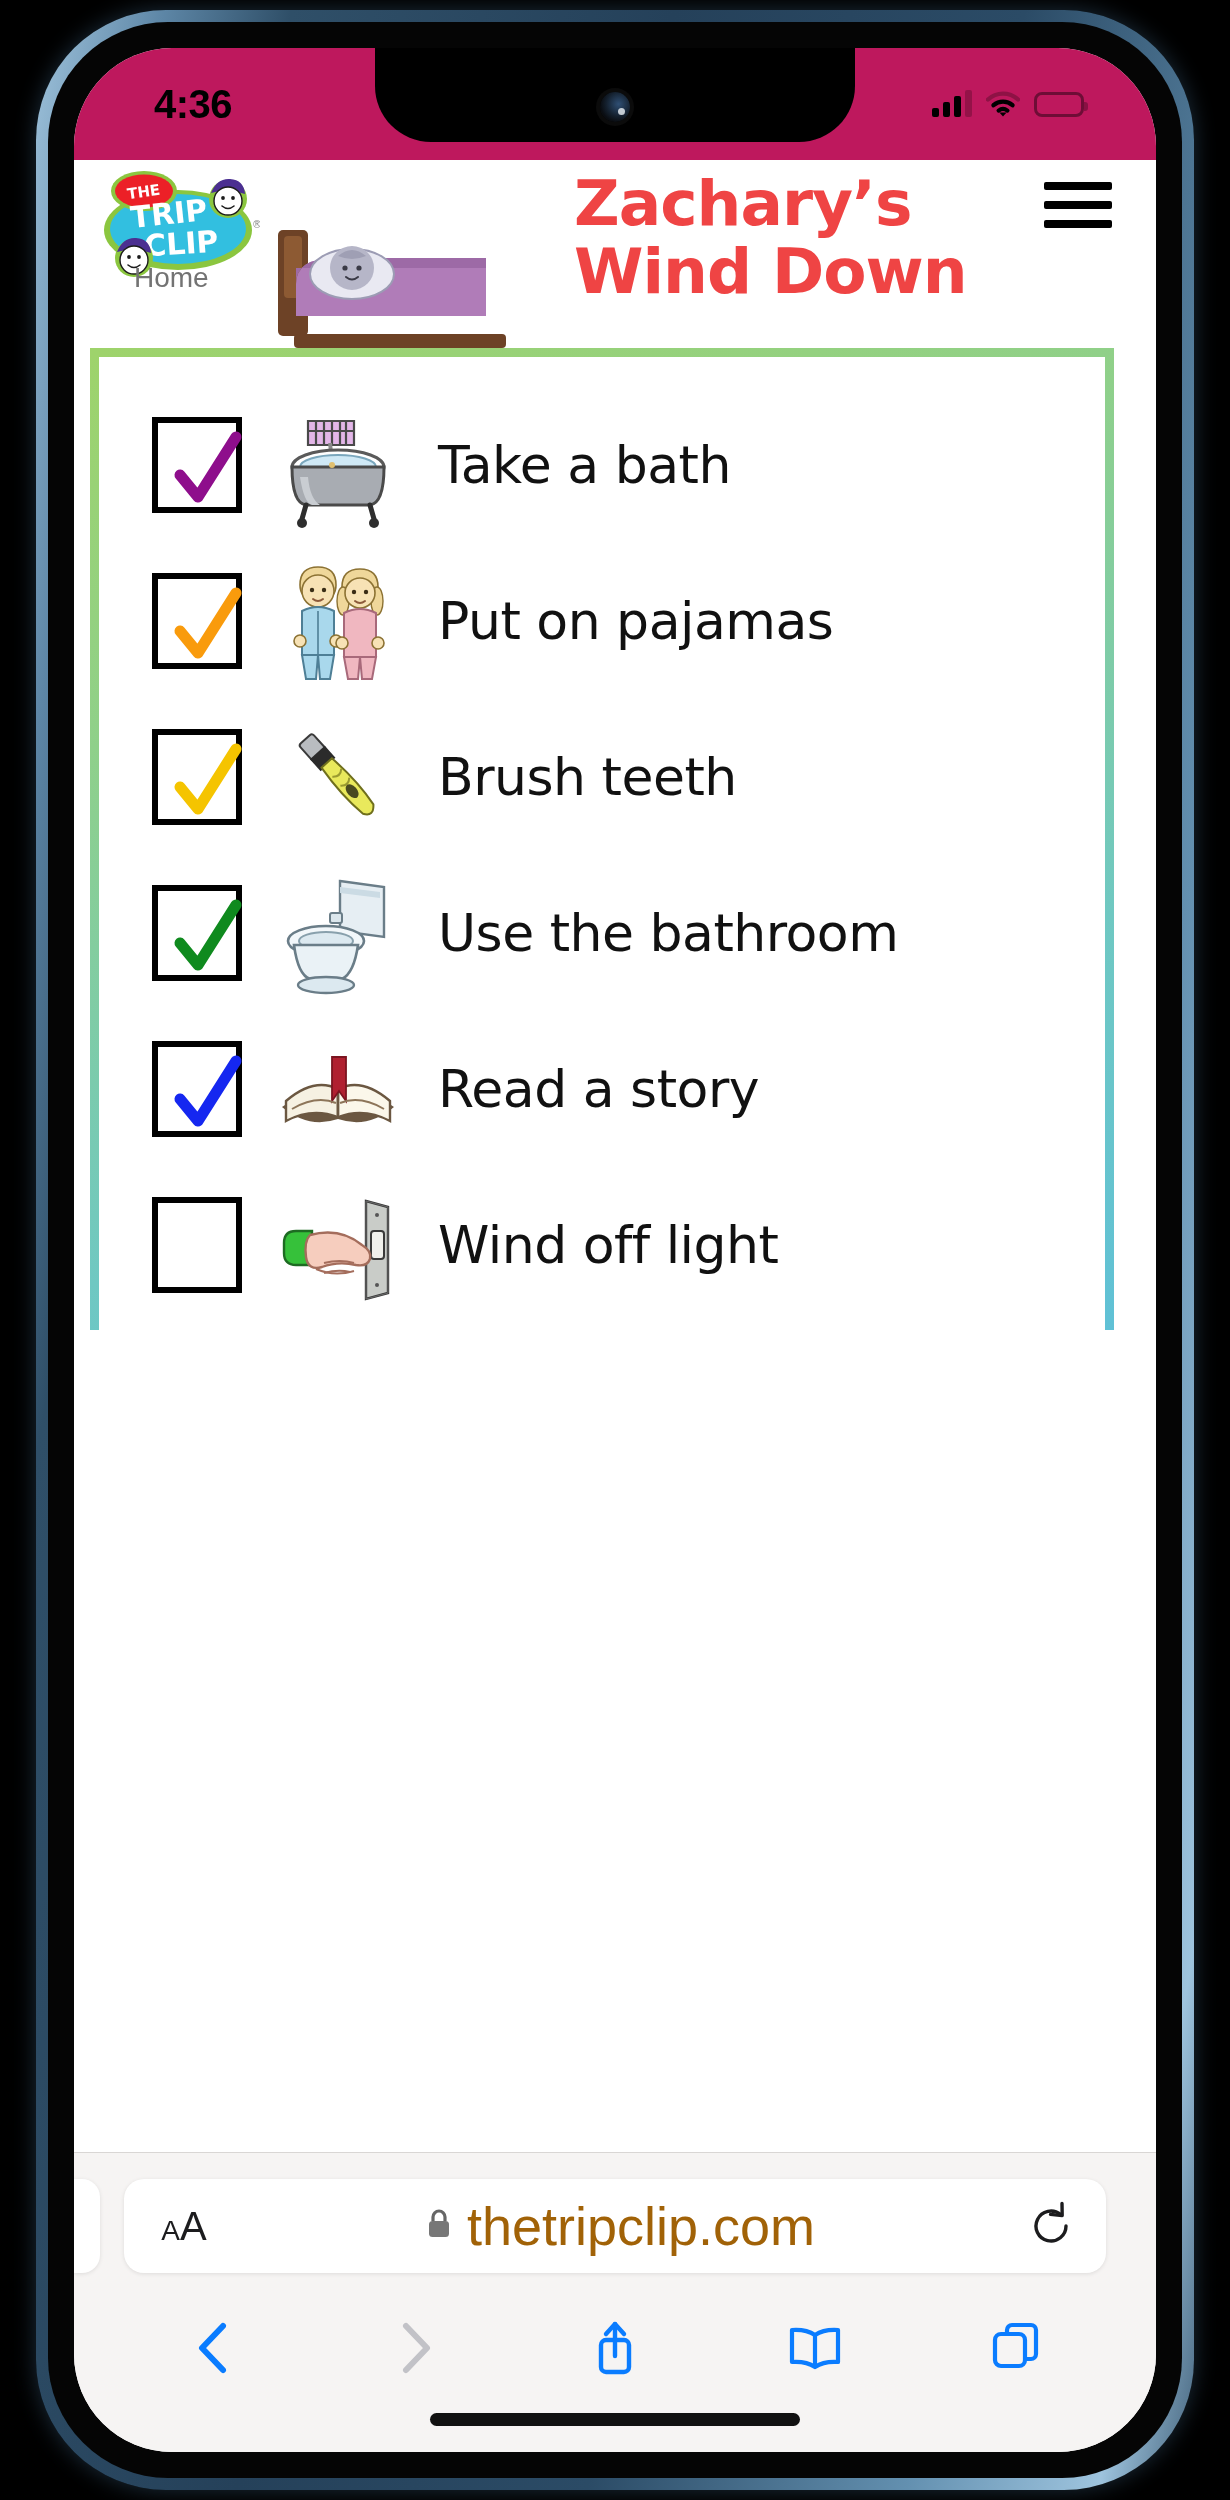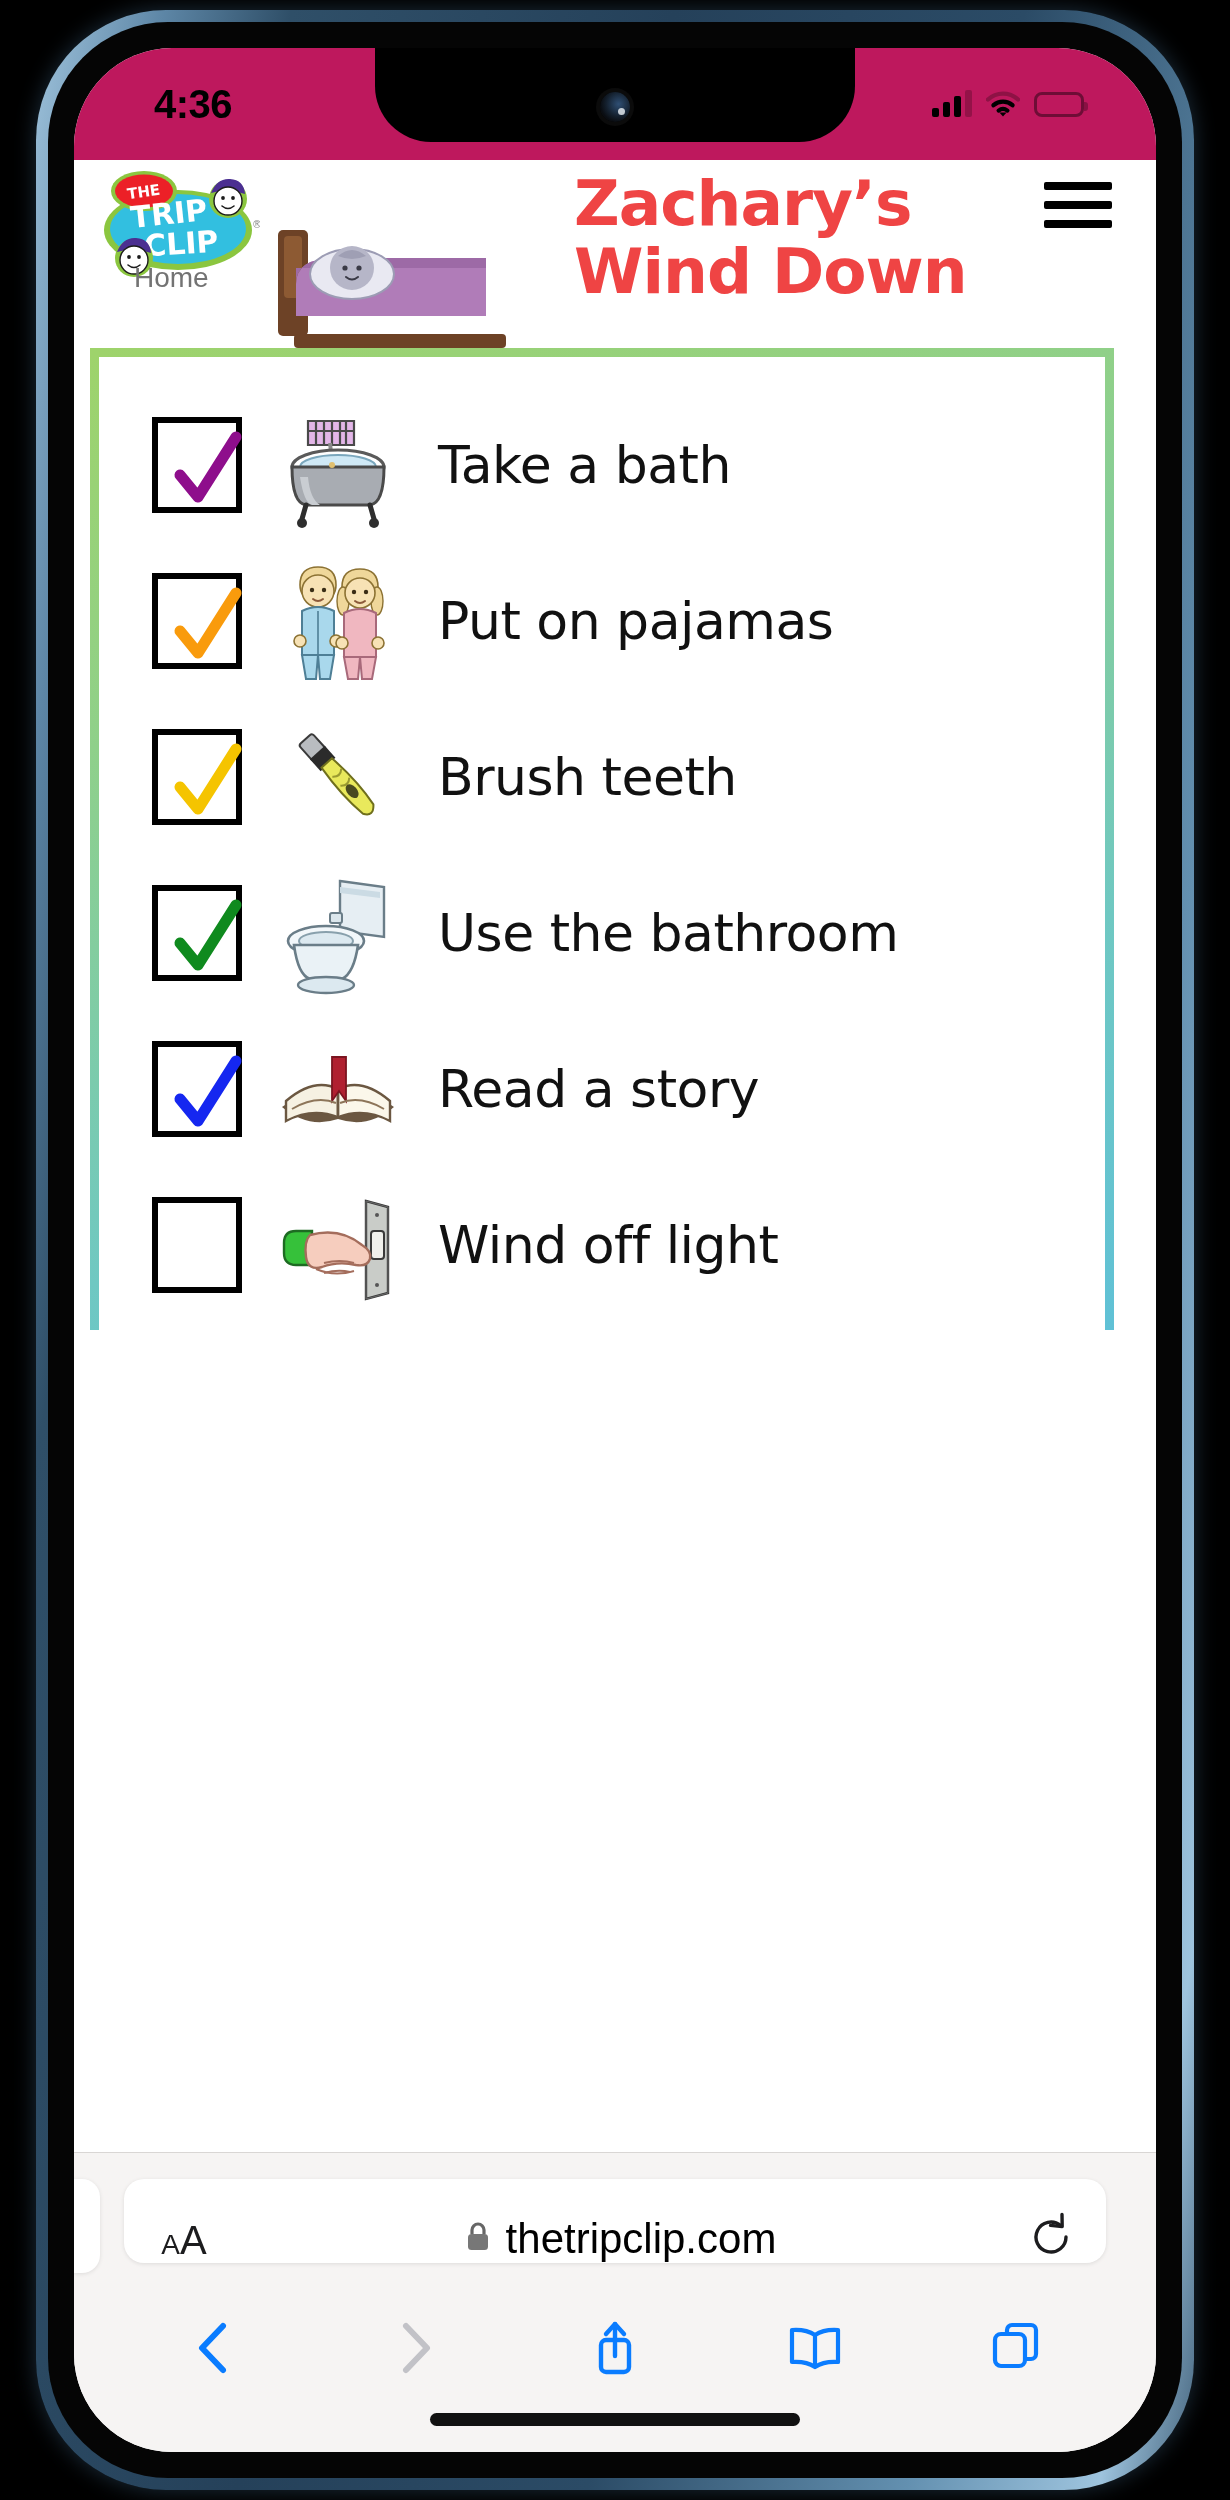--- a/index.html
+++ b/index.html
@@ -238,41 +238,41 @@
     position: absolute;
     left: 0; right: 0; bottom: 0;
     height: 300px;
     background: #f6f4f3;
     border-top: 1px solid #d9d6d4;
     z-index: 6;
   }
   .url-bar {
     position: absolute;
     left: 50px; right: 50px; top: 26px;
-    height: 84px;
+    height: 94px;
     background: #fff;
     border-radius: 20px;
-    display: flex; align-items: flex-end;
+    display: flex; align-items: center;
     box-shadow: 0 1px 4px rgba(0,0,0,.10);
   }
   .aa {
     width: 120px;
     text-align: center;
     color: #1c1c1e;
     font-family: "Liberation Sans", sans-serif;
   }
   .aa .small { font-size: 28px; }
   .aa .big { font-size: 40px; }
   .url-center {
     flex: 1;
     display: flex; align-items: center; justify-content: center; gap: 14px;
   }
   .url-text {
-    font-size: 42px;
-    color: #000000;
+    font-size: 54px;
+    color: #a16207;
     font-family: "Liberation Sans", sans-serif;
   }
   .reload { width: 110px; display: flex; justify-content: center; }
   .navbar {
     position: absolute;
     left: 0; right: 0; top: 140px;
     height: 110px;
     display: flex; align-items: center;
     justify-content: space-around;
     padding: 0 40px;

